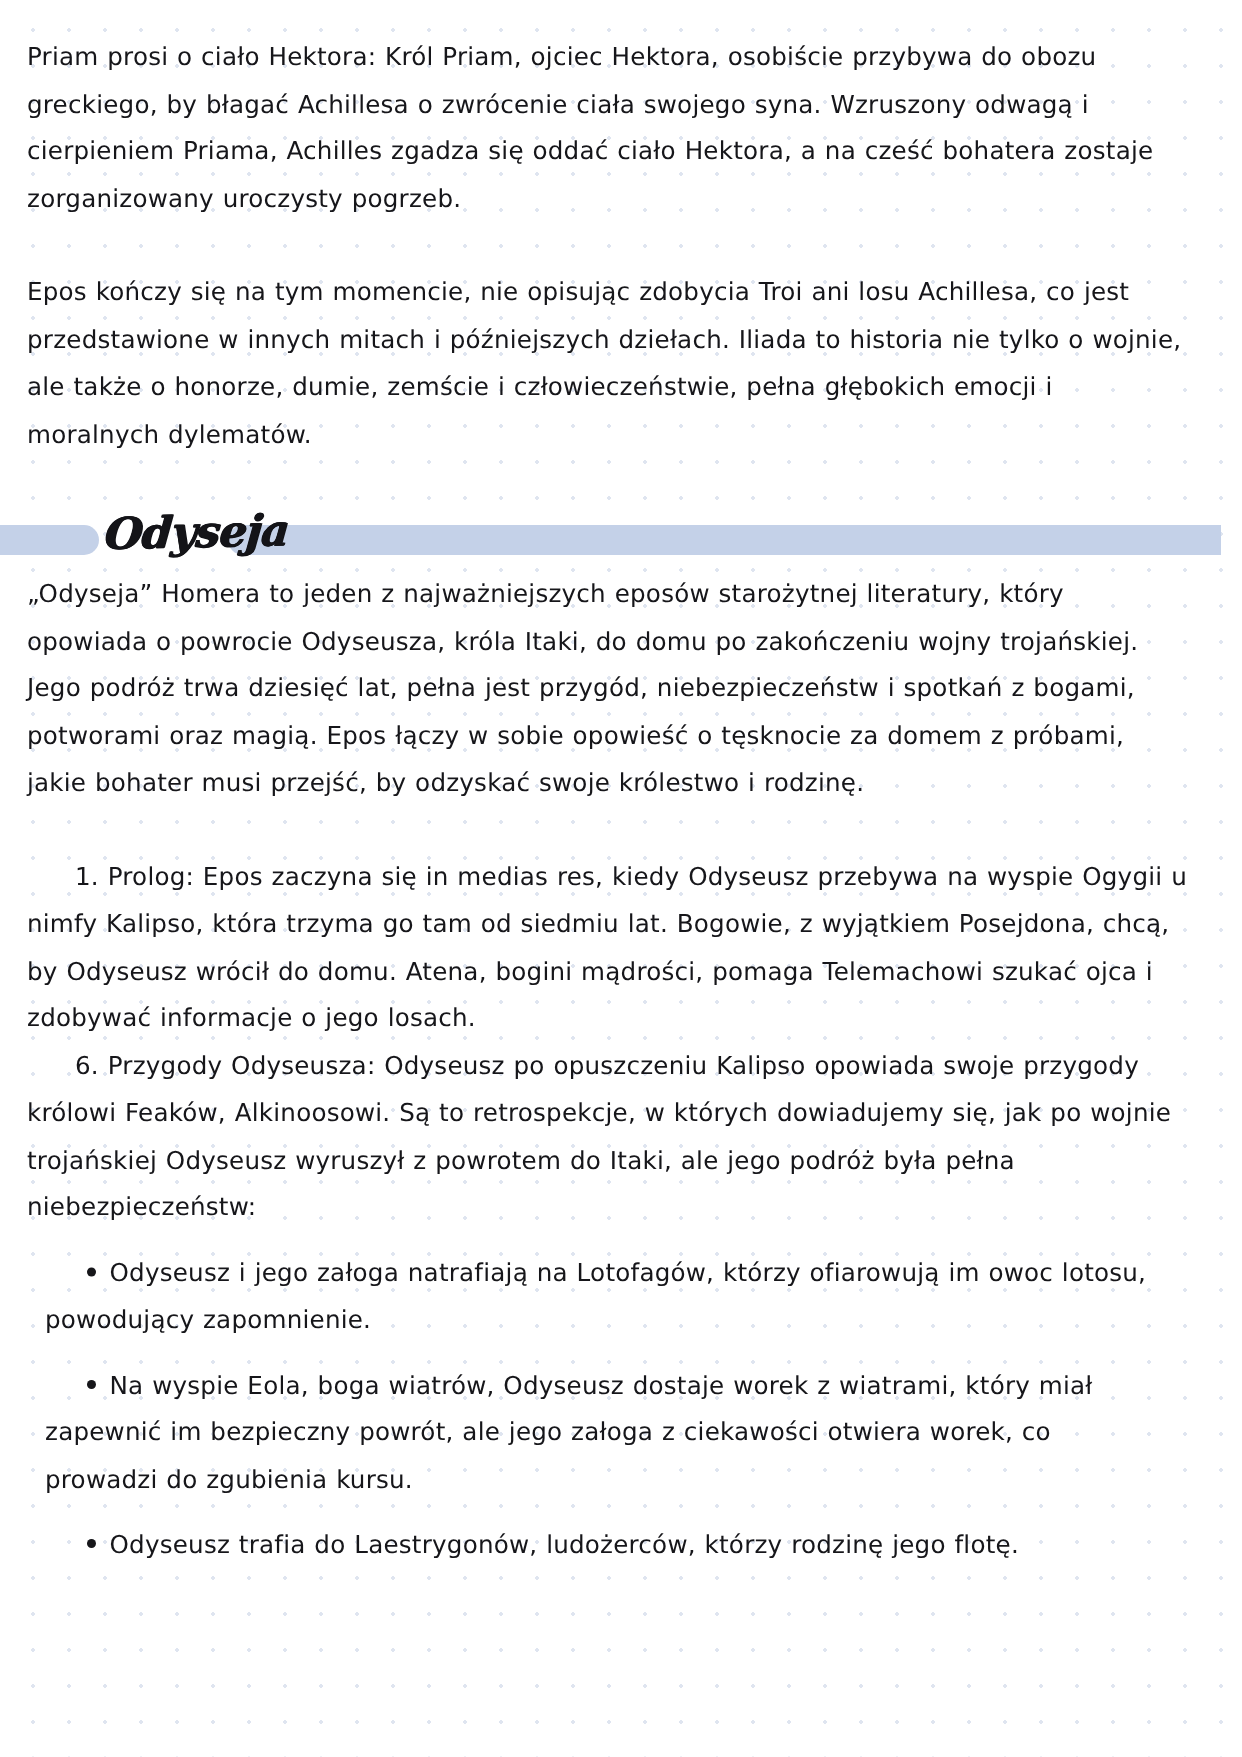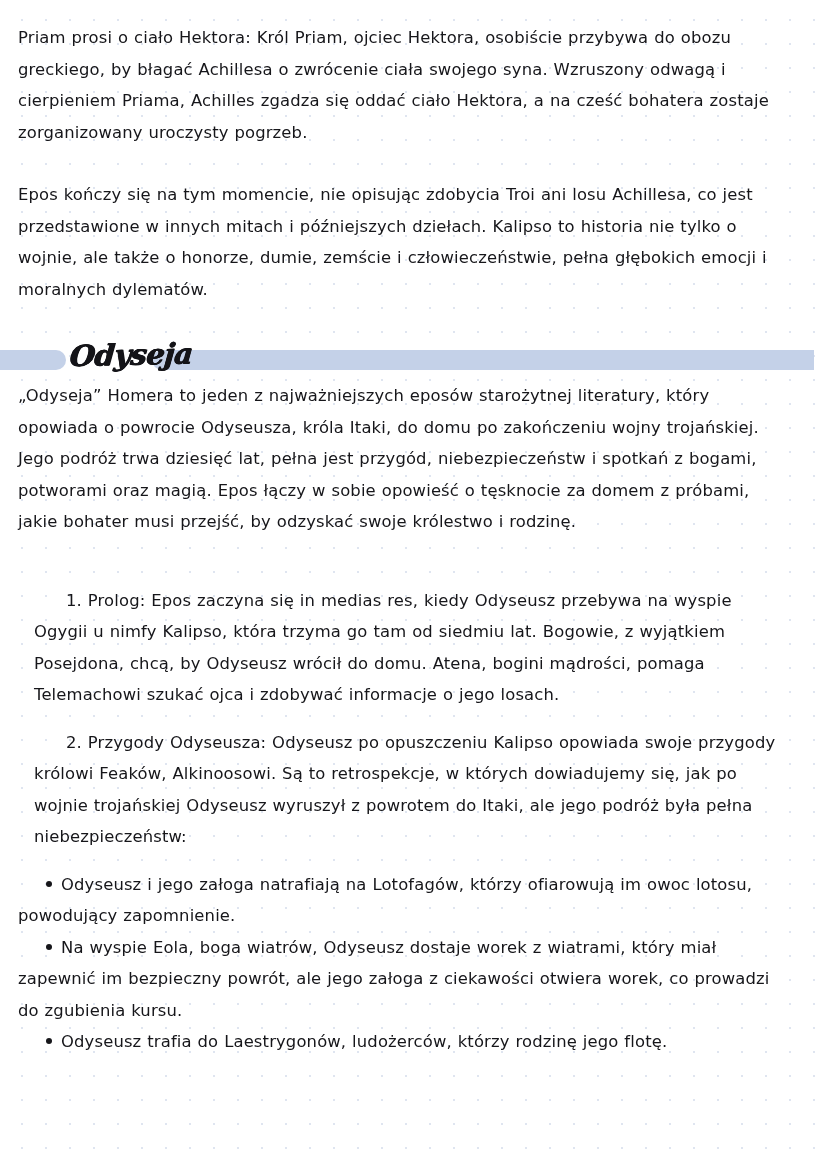--- a/index.html
+++ b/index.html
@@ -90,33 +90,33 @@
   }
 
   
   .num-item {
     font-family: "DejaVu Sans", sans-serif;
     font-size: 16.4px;
     line-height: 31.5px;
     color: #16161a;
     letter-spacing: 0.15px;
     word-spacing: 0.5px;
-    margin: 16px;
+    margin: 0;
     text-indent: 32px;
   }
 
   
   .bullet-item {
     font-family: "DejaVu Sans", sans-serif;
     font-size: 16.4px;
     line-height: 31.5px;
     color: #16161a;
     letter-spacing: 0.15px;
     word-spacing: 0.5px;
-    margin: 0;
+    margin: 12px;
     text-indent: 28px;
   }
   .bullet-item .dot {
     display: inline-block;
     width: 6px;
     height: 6px;
     border-radius: 50%;
     background: #16161a;
     vertical-align: 3px;
     margin-right: 9px;
@@ -126,38 +126,38 @@
 <body>
 
 <div id="paper"></div>
 
 <div id="content">
 
   <p class="para">Priam prosi o ciało Hektora: Król Priam, ojciec Hektora, osobiście przybywa do obozu greckiego, by błagać Achillesa o zwrócenie ciała swojego syna. Wzruszony odwagą i cierpieniem Priama, Achilles zgadza się oddać ciało Hektora, a na cześć bohatera zostaje zorganizowany uroczysty pogrzeb.</p>
 
   <div class="gap-lg"></div>
 
-  <p class="para">Epos kończy się na tym momencie, nie opisując zdobycia Troi ani losu Achillesa, co jest przedstawione w innych mitach i późniejszych dziełach. Kalipso to historia nie tylko o wojnie, ale także o honorze, dumie, zemście i człowieczeństwie, pełna głębokich emocji i moralnych dylematów.</p>
+  <p class="para">Epos kończy się na tym momencie, nie opisując zdobycia Troi ani losu Achillesa, co jest przedstawione w innych mitach i późniejszych dziełach. Iliada to historia nie tylko o wojnie, ale także o honorze, dumie, zemście i człowieczeństwie, pełna głębokich emocji i moralnych dylematów.</p>
 
   <div class="gap-md"></div>
 
   <div class="heading-block">
     <div class="band-left"></div>
     <div class="band-right"></div>
     <div class="heading-title">Odyseja</div>
   </div>
 
   <p class="para">„Odyseja” Homera to jeden z najważniejszych eposów starożytnej literatury, który opowiada o powrocie Odyseusza, króla Itaki, do domu po zakończeniu wojny trojańskiej. Jego podróż trwa dziesięć lat, pełna jest przygód, niebezpieczeństw i spotkań z bogami, potworami oraz magią. Epos łączy w sobie opowieść o tęsknocie za domem z próbami, jakie bohater musi przejść, by odzyskać swoje królestwo i rodzinę.</p>
 
   <div class="gap-lg"></div>
 
 
   <p class="num-item">1. Prolog: Epos zaczyna się in medias res, kiedy Odyseusz przebywa na wyspie Ogygii u nimfy Kalipso, która trzyma go tam od siedmiu lat. Bogowie, z wyjątkiem Posejdona, chcą, by Odyseusz wrócił do domu. Atena, bogini mądrości, pomaga Telemachowi szukać ojca i zdobywać informacje o jego losach.</p>
 
-  <p class="num-item">2. Przygody Odyseusza: Odyseusz po opuszczeniu Kalipso opowiada swoje przygody królowi Feaków, Alkinoosowi. Są to retrospekcje, w których dowiadujemy się, jak po wojnie trojańskiej Odyseusz wyruszył z powrotem do Itaki, ale jego podróż była pełna niebezpieczeństw:</p>
+  <p class="num-item">6. Przygody Odyseusza: Odyseusz po opuszczeniu Kalipso opowiada swoje przygody królowi Feaków, Alkinoosowi. Są to retrospekcje, w których dowiadujemy się, jak po wojnie trojańskiej Odyseusz wyruszył z powrotem do Itaki, ale jego podróż była pełna niebezpieczeństw:</p>
 
   <p class="bullet-item"><span class="dot"></span><span>Odyseusz i jego załoga natrafiają na Lotofagów, którzy ofiarowują im owoc lotosu, powodujący zapomnienie.</span></p>
 
 
   <p class="bullet-item"><span class="dot"></span><span>Na wyspie Eola, boga wiatrów, Odyseusz dostaje worek z wiatrami, który miał zapewnić im bezpieczny powrót, ale jego załoga z ciekawości otwiera worek, co prowadzi do zgubienia kursu.</span></p>
 
   <p class="bullet-item"><span class="dot"></span><span>Odyseusz trafia do Laestrygonów, ludożerców, którzy rodzinę jego flotę.</span></p>
 
   <p class="bullet-item"></p>
 

